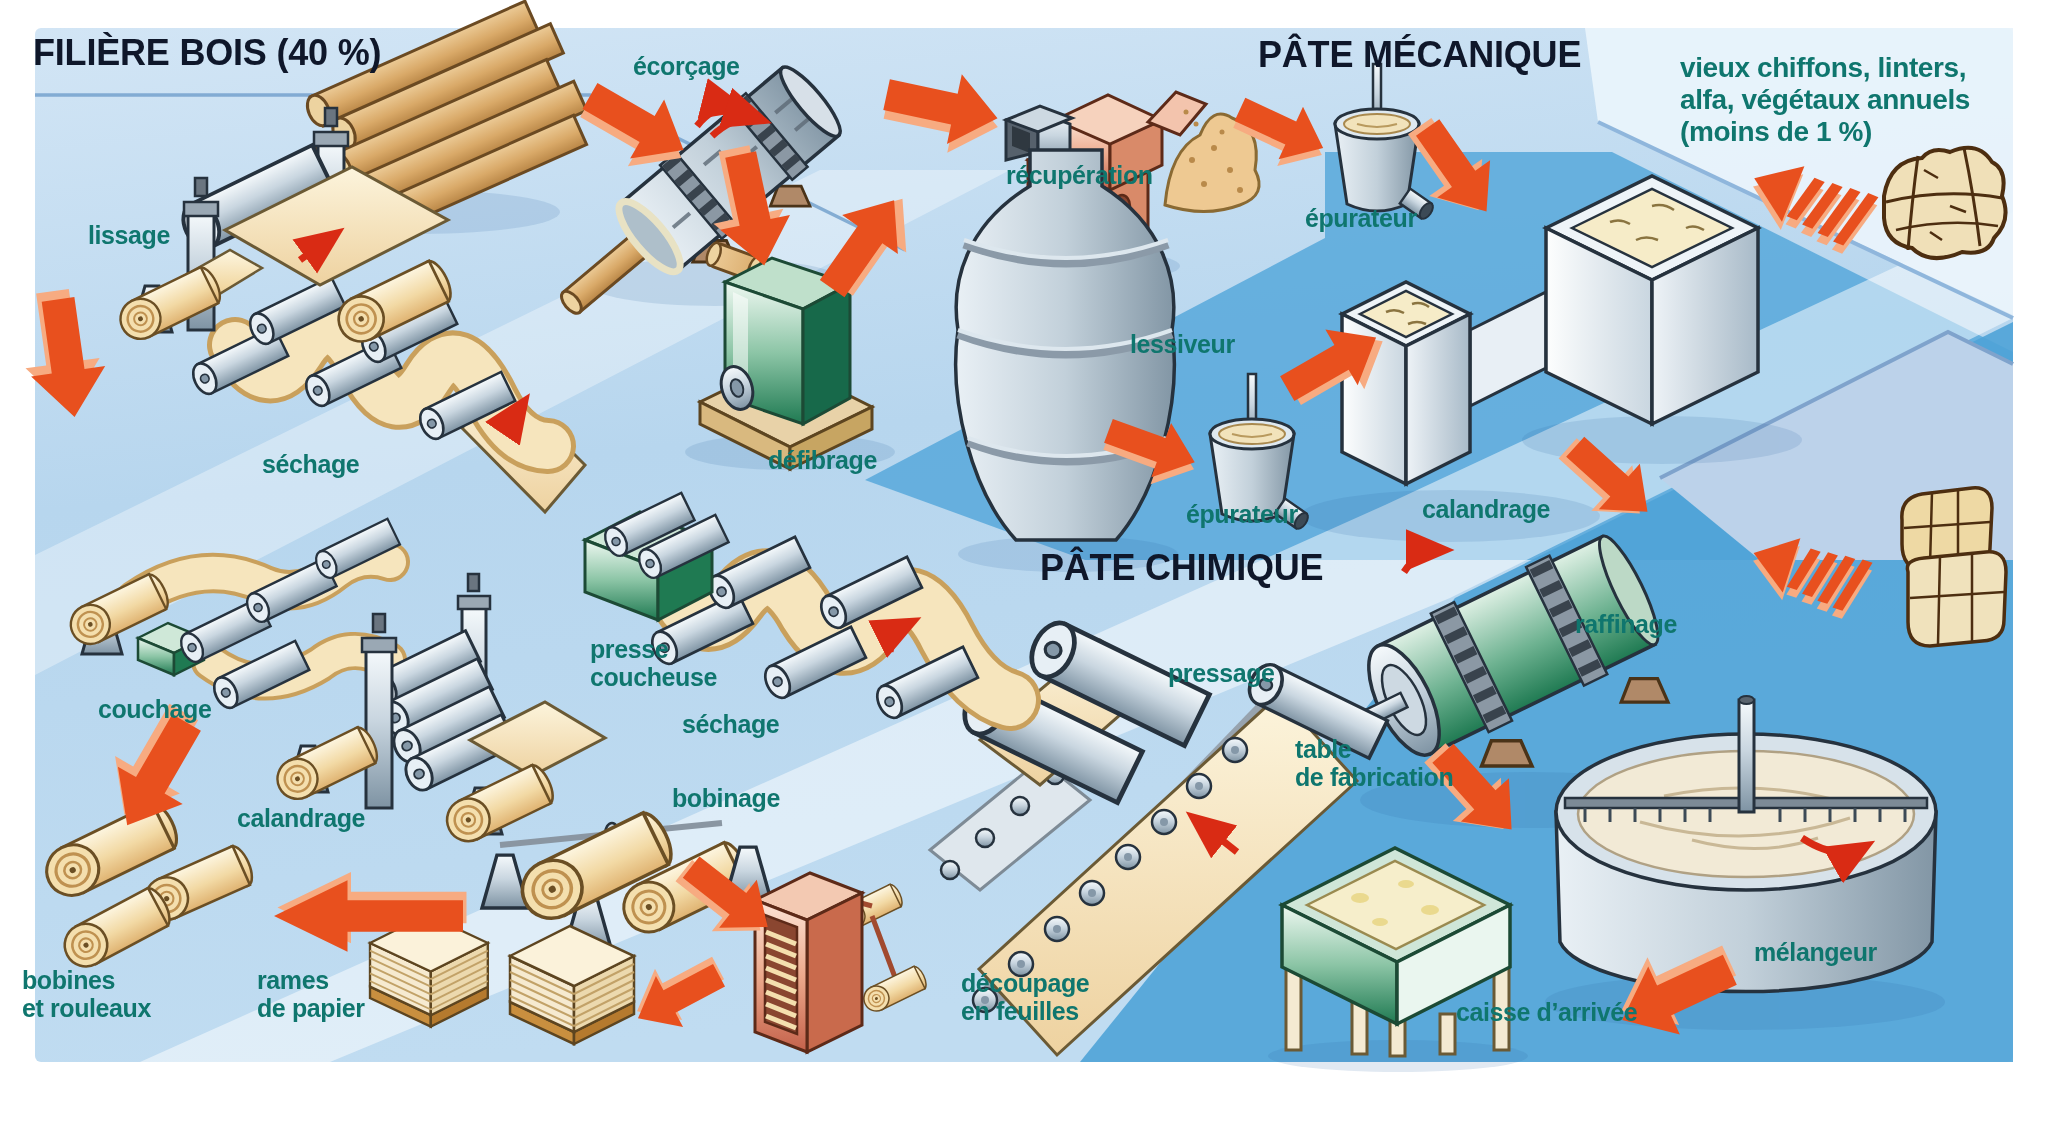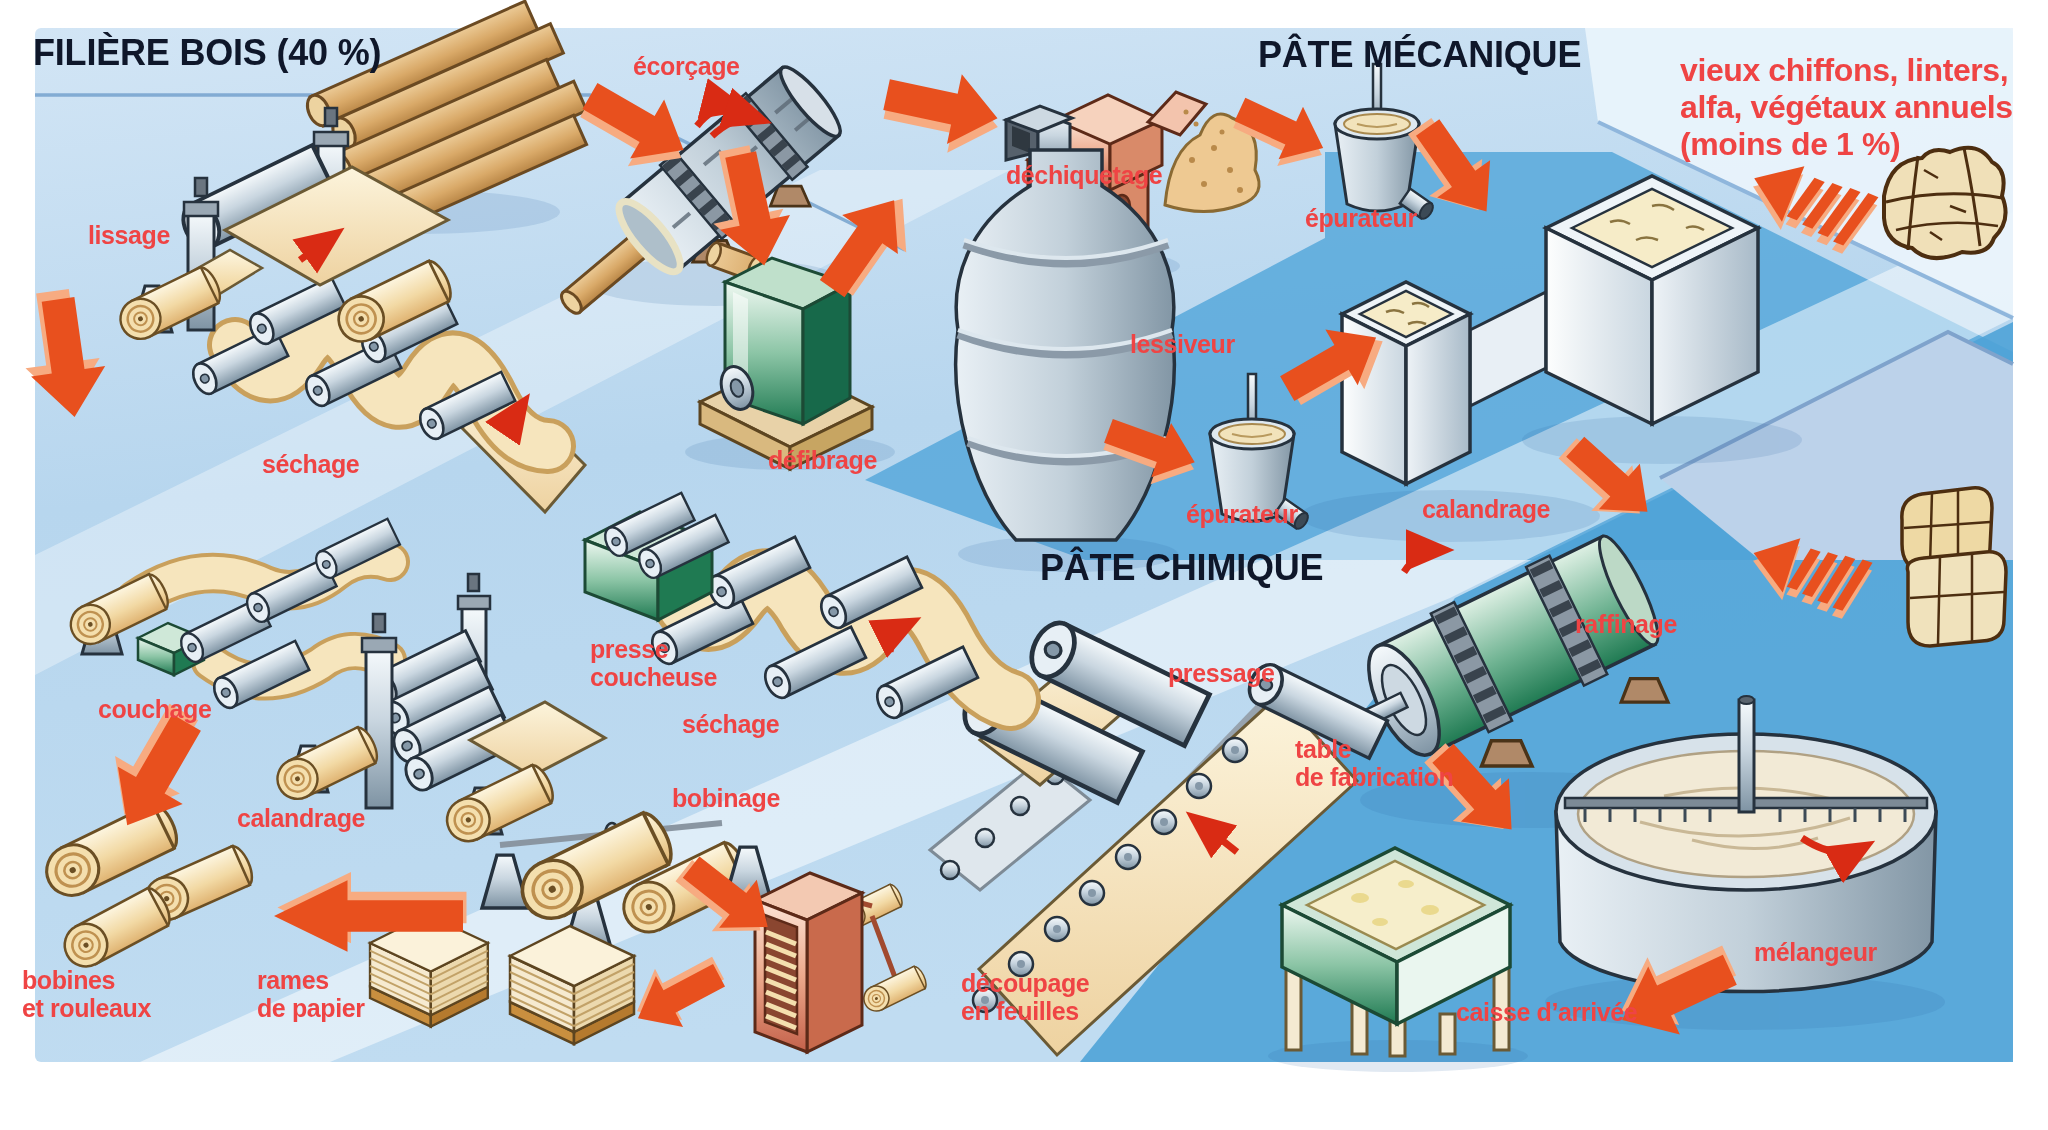--- a/index.html
+++ b/index.html
@@ -1,21 +1,21 @@
 <!DOCTYPE html>
 <html><head>
 <meta charset="utf-8">
 <style>
   html,body{margin:0;padding:0;background:#ffffff;}
   .stage{position:relative;width:2048px;height:1130px;background:#ffffff;overflow:hidden;
          font-family:"Liberation Sans","DejaVu Sans",sans-serif;}
   .stage svg{position:absolute;left:0;top:0;}
-  .lbl{position:absolute;color:#ef4444;font-size:25px;font-weight:600;line-height:1.12;
+  .lbl{position:absolute;color:#0f766e;font-size:25px;font-weight:600;line-height:1.12;
        white-space:pre-line;letter-spacing:-0.4px;}
-  .lbl.b{font-weight:700;font-size:32px;line-height:1.15;}
+  .lbl.b{font-weight:700;font-size:28px;line-height:1.15;}
   .lbl.h{font-weight:800;font-size:36px;letter-spacing:-0.2px;color:#0f172a;line-height:1.08;}
 </style>
 </head>
 <body>
 
 <div class="stage">
 
 <svg width="2048" height="1130" viewBox="0 0 2048 1130">
 <defs>
   <linearGradient id="sky" x1="0" y1="0" x2="0.2" y2="1">
@@ -664,21 +664,21 @@
   <path d="M712,136 Q738,112 762,120" marker-end="url(#rh)"></path>
 </g>
 </svg>
 
 <div class="lbl h" style="left:33px;top:34px">FILIÈRE BOIS (40 %)</div>
 <div class="lbl" style="left:633px;top:52px">écorçage</div>
 <div class="lbl h" style="left:1258px;top:36px">PÂTE MÉCANIQUE</div>
 <div class="lbl b" style="left:1680px;top:52px">vieux chiffons, linters,
 alfa, végétaux annuels
 (moins de 1 %)</div>
-<div class="lbl" style="left:1006px;top:161px">déchiquetage</div>
+<div class="lbl" style="left:1006px;top:161px">récupération</div>
 <div class="lbl" style="left:1305px;top:204px">épurateur</div>
 <div class="lbl" style="left:88px;top:221px">lissage</div>
 <div class="lbl" style="left:262px;top:450px">séchage</div>
 <div class="lbl" style="left:768px;top:446px">défibrage</div>
 <div class="lbl" style="left:1130px;top:330px">lessiveur</div>
 <div class="lbl" style="left:1186px;top:500px">épurateur</div>
 <div class="lbl h" style="left:1040px;top:549px">PÂTE CHIMIQUE</div>
 <div class="lbl" style="left:1422px;top:495px">calandrage</div>
 <div class="lbl" style="left:1575px;top:610px">raffinage</div>
 <div class="lbl" style="left:98px;top:695px">couchage</div>

